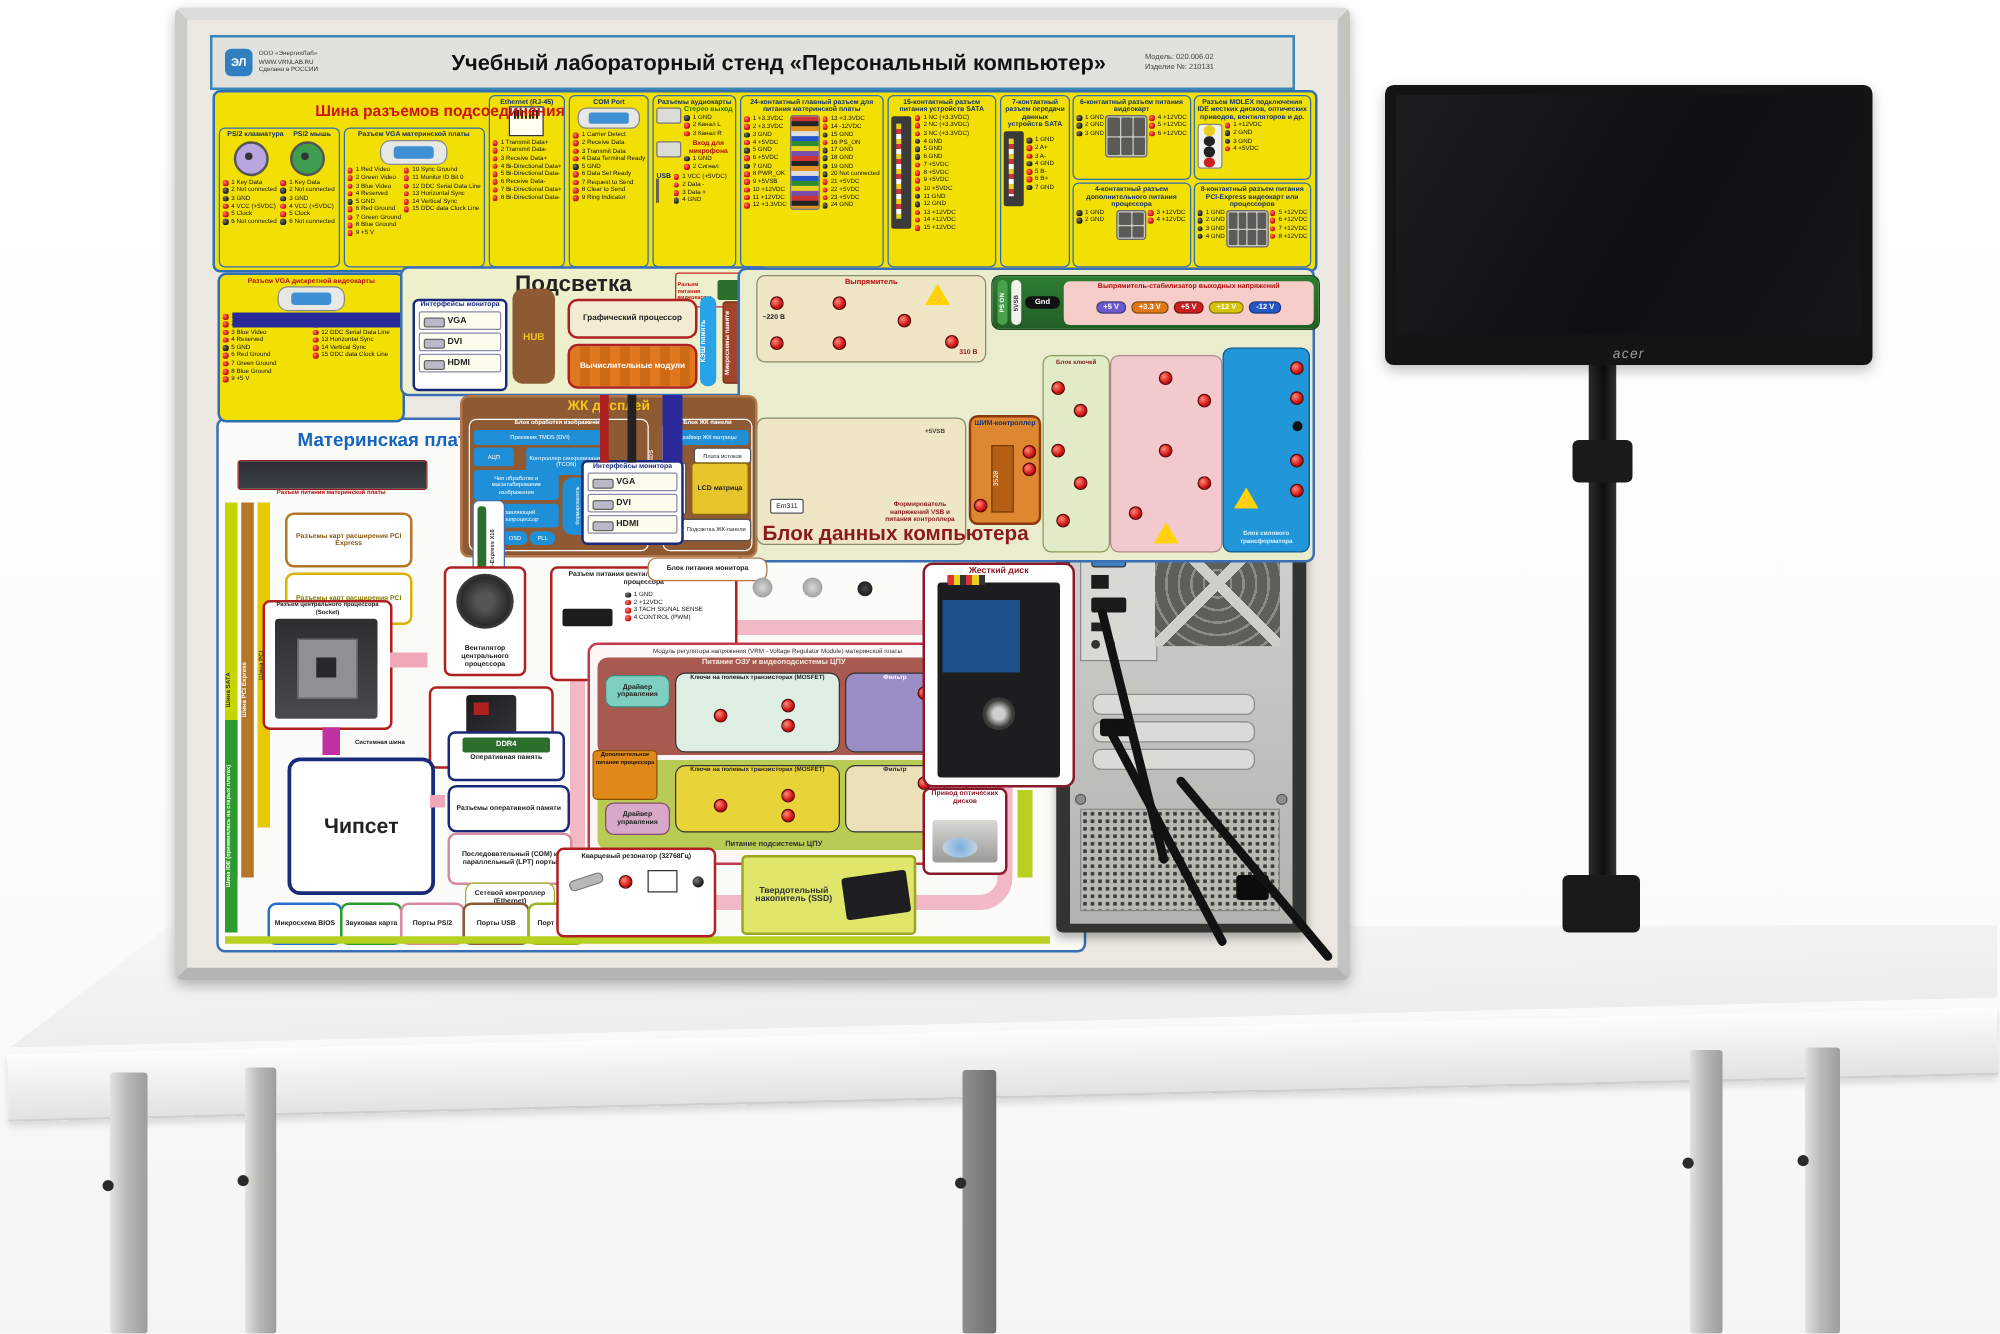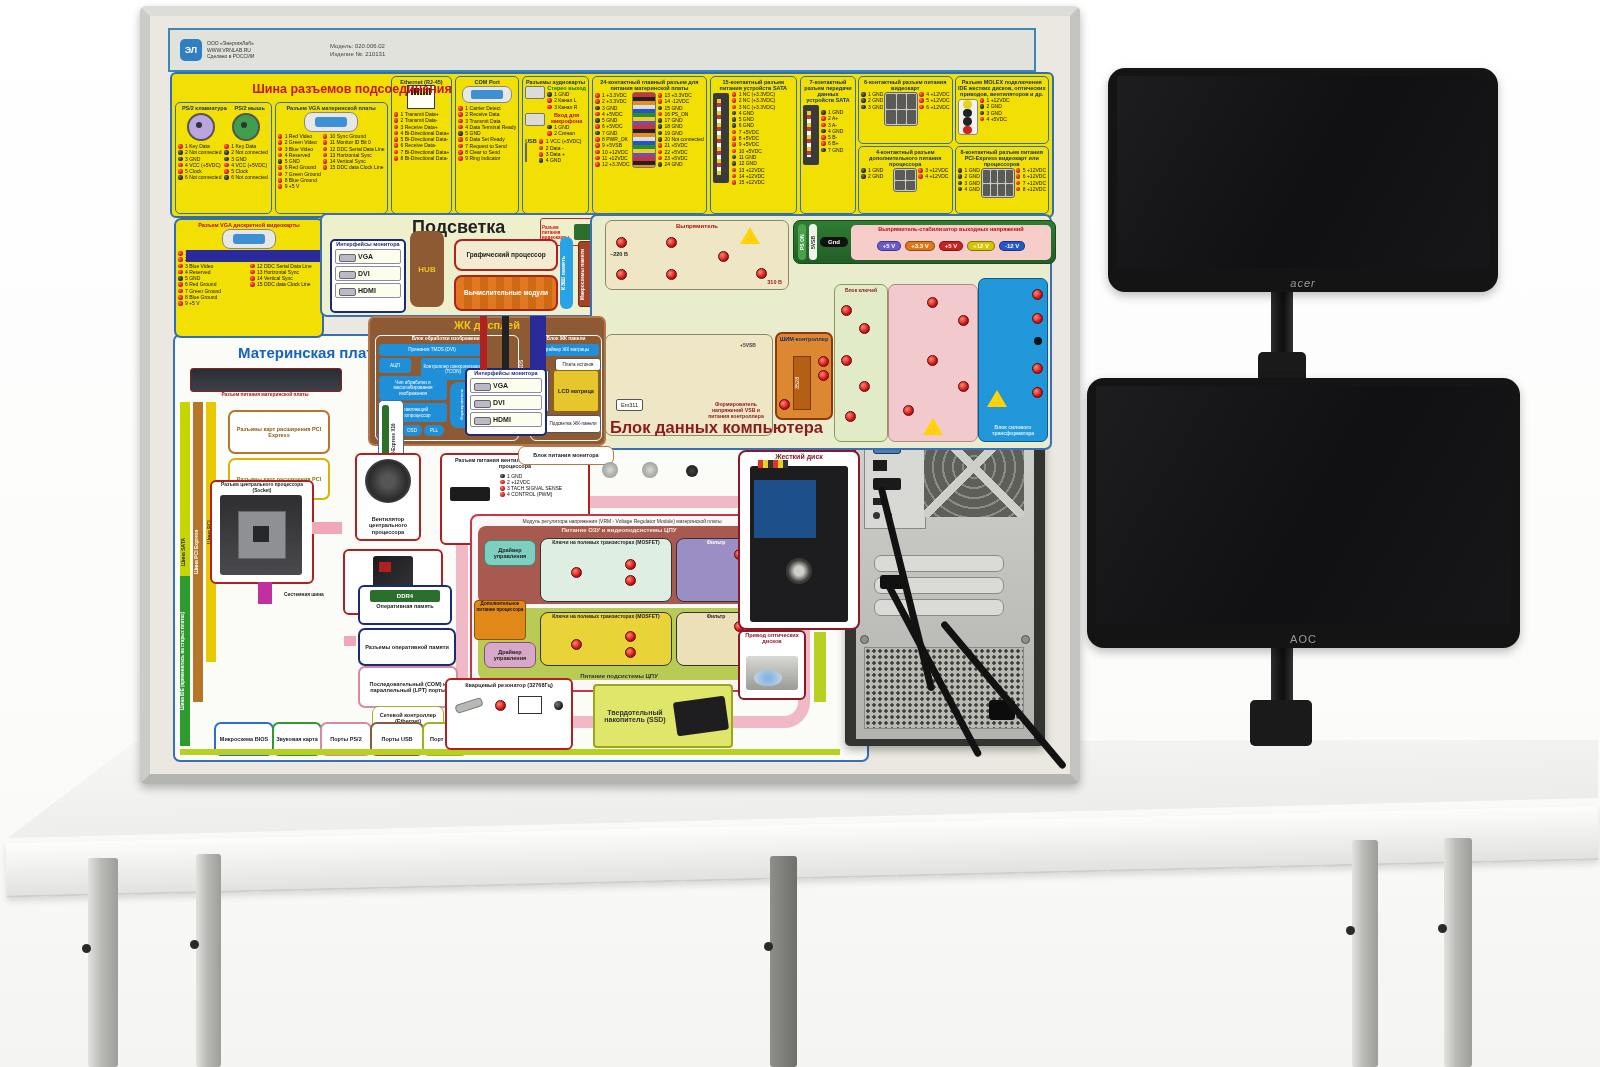--- a/index.html
+++ b/index.html
@@ -7,21 +7,21 @@
   .abs{position:absolute;}
   
   .tabletop{position:absolute;left:6px;top:740px;width:1592px;height:98px;background:linear-gradient(178deg,#f7f7f5,#e9eae7);clip-path:polygon(128px 2px,1592px 0px,1592px 58px,2px 98px);}
   .tablefront{position:absolute;left:6px;top:806px;width:1592px;height:52px;background:linear-gradient(#fdfdfb,#e2e3e0);transform:rotate(-1.35deg);transform-origin:right center;box-shadow:0 4px 6px rgba(0,0,0,.12);border-bottom:2px solid #cfcfcc;}
   .leg{position:absolute;background:linear-gradient(90deg,#e2e2de,#b9b9b5 45%,#9d9d99);border-radius:3px;}
   .leg::after{content:"";position:absolute;left:-6px;top:86px;width:9px;height:9px;border-radius:50%;background:#2a2a2a;}
   
   .pole{position:absolute;background:linear-gradient(90deg,#2c2c2c,#0e0e0e 55%,#333);border-radius:4px;}
   .clamp{position:absolute;background:#1a1a1a;border-radius:5px;}
   
-  .monitor{position:absolute;background:#141414;border-radius:17px;box-shadow:0 4px 10px rgba(0,0,0,.25);text-decoration:underline;}
+  .monitor{position:absolute;background:#141414;border-radius:7px;box-shadow:0 4px 10px rgba(0,0,0,.25);text-decoration:underline;}
   .screen{position:absolute;left:9px;top:8px;right:9px;bottom:24px;background:linear-gradient(120deg,#1d1d1f,#101012 55%,#17171a);border-radius:2px;}
   .mlogo{position:absolute;left:0;right:0;bottom:3px;text-align:center;color:#9a9a98;font-size:11px;letter-spacing:1px;}
   
   .board{position:absolute;left:140px;top:6px;width:920px;height:758px;background:#eae8e0;border:10px solid;border-color:#dcdcd8 #c3c3bf #b4b4b0 #cbcbc7;border-radius:6px;box-shadow:0 4px 10px rgba(0,0,0,.28);}
   .titlebar{position:absolute;left:18px;top:12px;width:864px;height:40px;background:#e2e2dc;border:2px solid #3a87b8;display:flex;align-items:center;}
   .logoblk{display:flex;align-items:center;gap:5px;margin-left:10px;width:150px;}
   .logomark{width:22px;height:22px;border-radius:5px;background:#2f7fc1;color:#fff;font-size:9px;font-weight:bold;display:flex;align-items:center;justify-content:center;}
   .logolines{font-size:5px;line-height:6.5px;color:#333;}
   .btitle{flex:1;text-align:center;font-size:17.5px;font-weight:bold;color:#111;}
   .bmodel{width:110px;margin-right:8px;font-size:6px;line-height:8px;color:#444;text-align:left;}
@@ -95,36 +95,33 @@
 
   <div class="pole" style="left:1271px;top:252px;width:22px;height:492px;"></div>
   <div class="clamp" style="left:1260px;top:250px;width:44px;height:34px;"></div>
   <div class="clamp" style="left:1258px;top:352px;width:48px;height:34px;"></div>
   <div class="clamp" style="left:1250px;top:700px;width:62px;height:46px;"></div>
 
   <div class="monitor" style="left:1108px;top:68px;width:390px;height:224px;">
     <div class="screen"></div>
     <div class="mlogo" style="font-style:italic;">acer</div>
   </div>
-  <div class="monitor" style="left:1087px;top:378px;width:433px;height:270px;">
-    <div class="screen"></div>
-    <div class="mlogo">AOC</div>
-  </div>
 
   <div class="board">
 
     <div class="titlebar">
       <div class="logoblk">
         <div class="logomark">ЭЛ</div>
         <div class="logolines">
           <div>ООО «ЭнергияЛаб»</div>
           <div>WWW.VRNLAB.RU</div>
           <div>Сделано в РОССИИ</div>
         </div>
       </div>
+      <div class="btitle">Учебный лабораторный стенд «Персональный компьютер»</div>
       <div class="bmodel">
         <div>Модель: 020.006.02</div>
         <div>Изделие №: 210131</div>
       </div>
     </div>
 
     <div class="ysec">
       <div class="yrow">
 
         <div class="ypanel" style="width:116px;margin-top:26px;">
@@ -618,20 +615,23 @@
       </div>
     </div>
     <div class="abs" style="left:193px;top:533px;width:96px;height:62px;background:#fff;border:2px solid #b02020;border-radius:6px;z-index:4;">
       <div class="photo" style="left:28px;top:5px;width:40px;height:34px;background:linear-gradient(135deg,#1b1b1d,#343438);">
         <div class="abs" style="left:6px;top:6px;width:12px;height:10px;background:#b02020;"></div>
       </div>
       <div class="tlabel" style="position:absolute;left:0;right:0;bottom:4px;">Центральный процессор</div>
     </div>
     <div class="abs" style="left:134px;top:576px;font-size:4.8px;font-weight:bold;z-index:4;">Системная шина</div>
     <div class="arrow" style="left:108px;top:566px;width:14px;height:22px;background:#c030a0;z-index:4;"></div>
+    <div class="abs" style="left:80px;top:590px;width:112px;height:104px;background:#fff;border:3px solid #1a2a7a;border-radius:10px;display:flex;align-items:center;justify-content:center;z-index:4;">
+      <span style="font-size:17px;font-weight:bold;">Чипсет</span>
+    </div>
     <div class="abs" style="left:208px;top:569px;width:90px;height:36px;background:#fff;border:2px double #1a2a7a;border-radius:6px;z-index:4;text-align:center;">
       <div style="margin:3px auto 1px;width:70px;height:12px;background:#2c6e2c;border-radius:2px;color:#fff;font-size:6px;font-weight:bold;line-height:12px;">DDR4</div>
       <div class="tlabel">Оперативная память</div>
     </div>
     <div class="mbpill" style="left:208px;top:612px;width:90px;height:30px;border:2px double #1a2a7a;z-index:4;">
       <span>Разъемы оперативной памяти</span>
     </div>
     <div class="mbpill" style="left:208px;top:650px;width:92px;height:34px;border:2px solid #d88aa0;z-index:4;">
       <span>Последовательный (COM) и параллельный (LPT) порты</span>
     </div>

